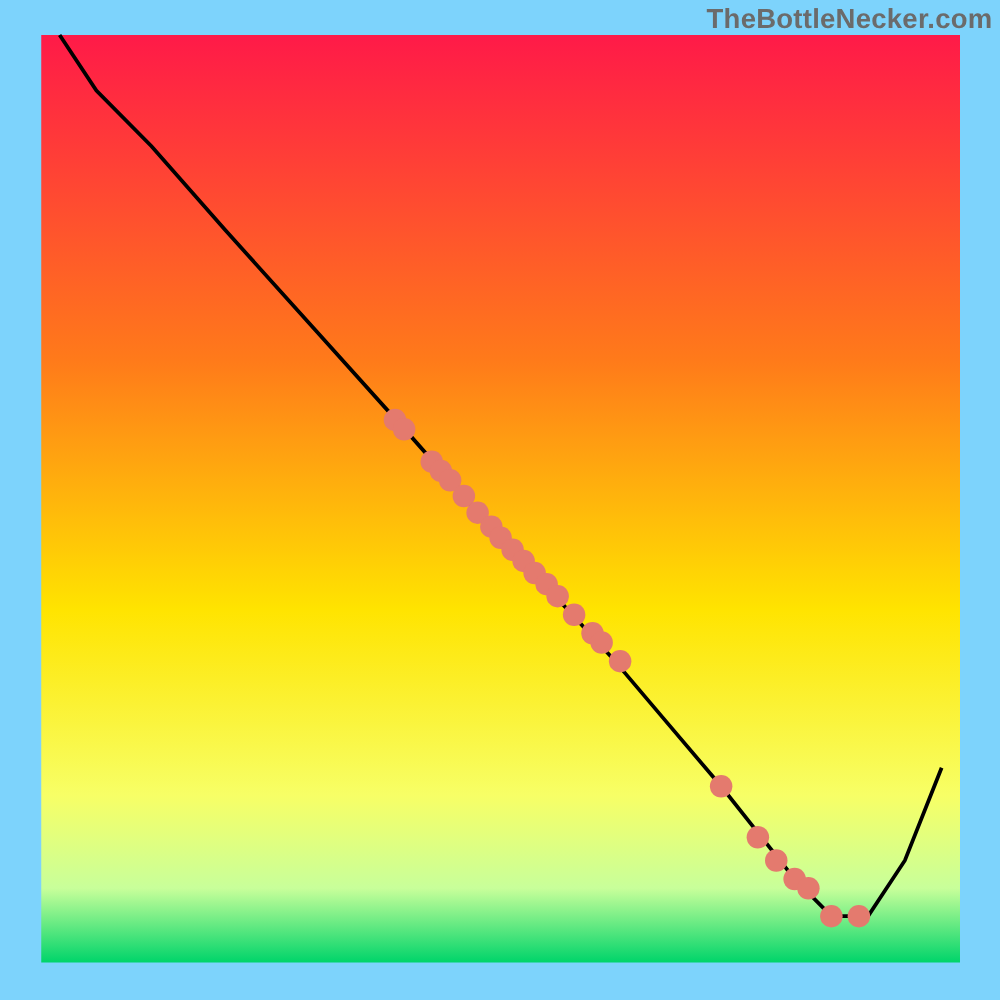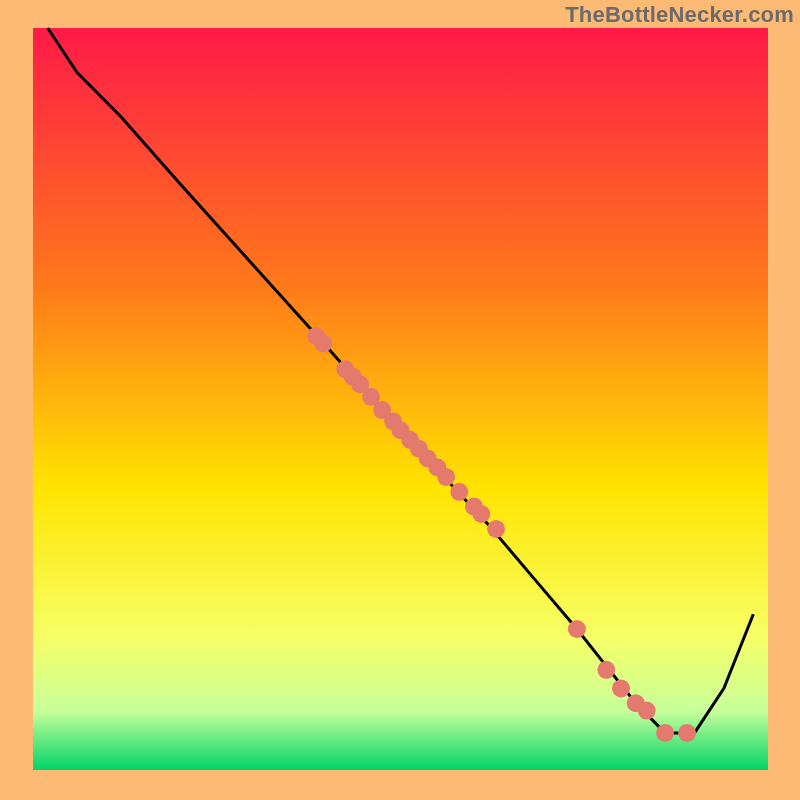--- a/index.html
+++ b/index.html
@@ -8,21 +8,21 @@
     background: #000;
     width: 800px;
     height: 800px;
     overflow: hidden;
     font-family: Arial, Helvetica, sans-serif;
   }
   .stage {
     position: relative;
     width: 800px;
     height: 800px;
-    background: #fdba74;
+    background: #7dd3fc;
   }
   .attribution {
     position: absolute;
     top: 2px;
     right: 6px;
     color: #6b6b6b;
     font-size: 22px;
     font-weight: 600;
     letter-spacing: 0.2px;
   }

